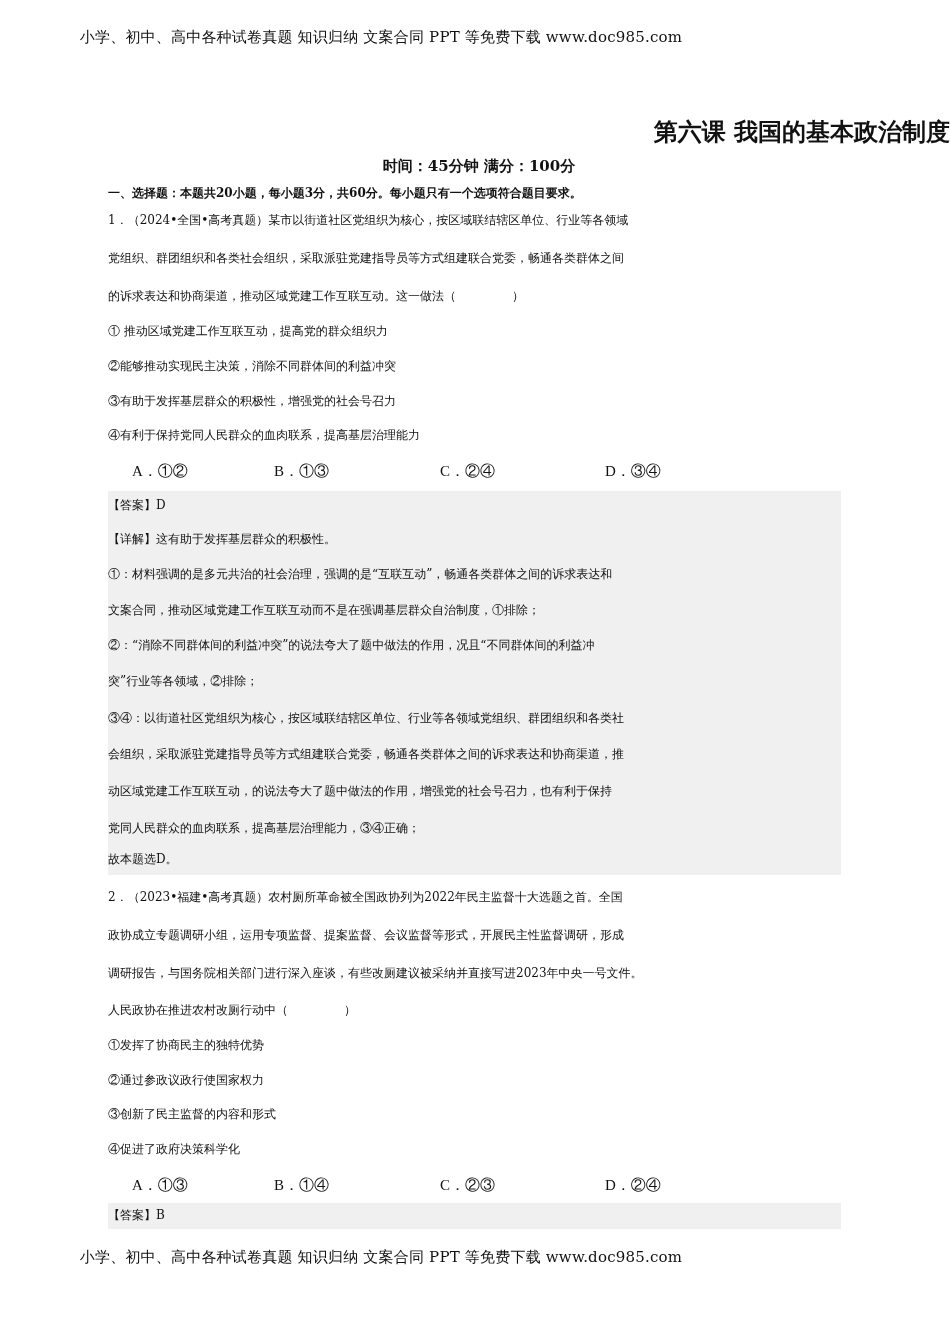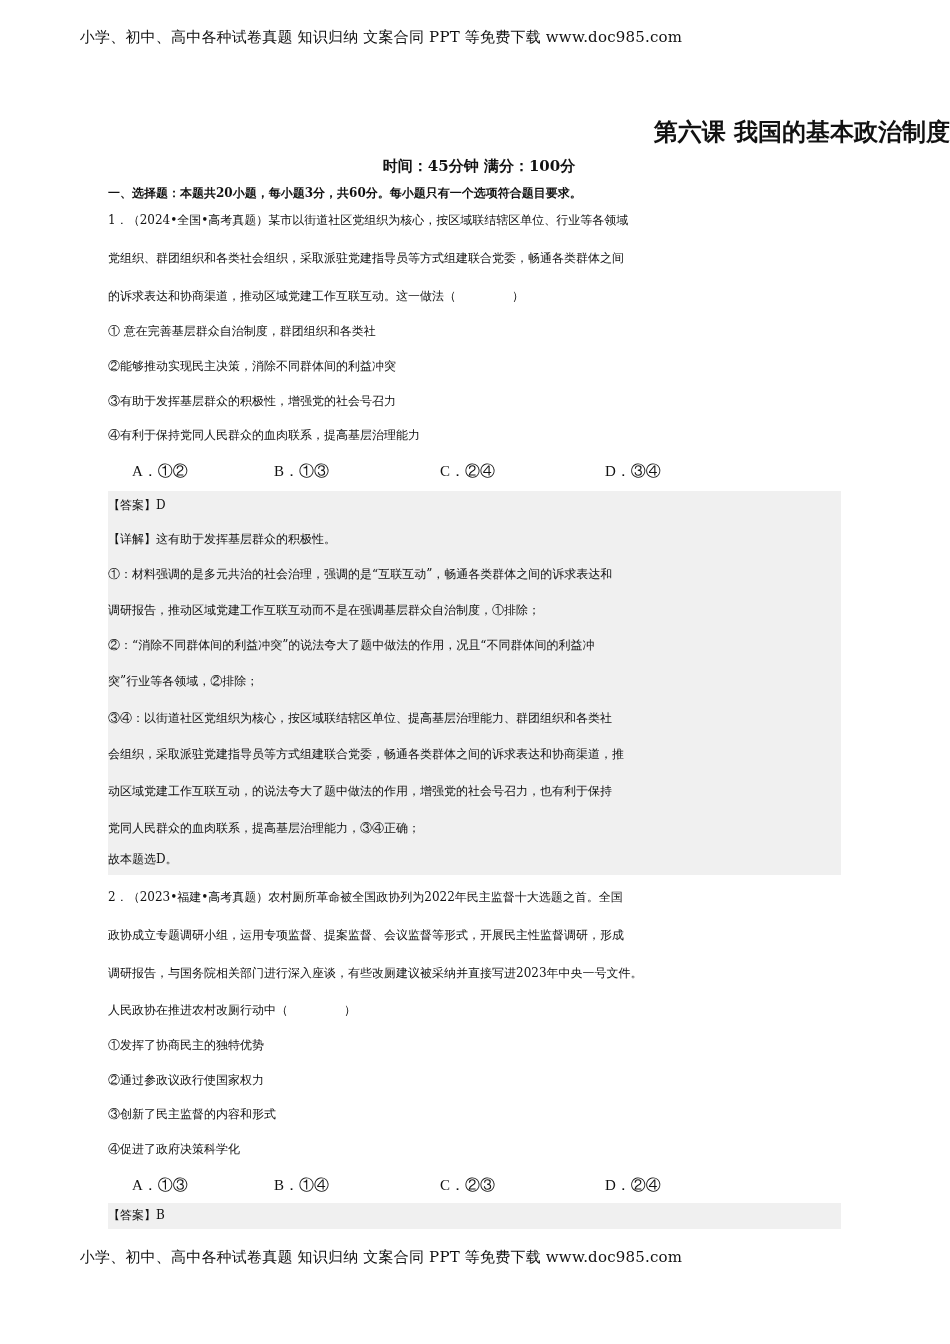--- a/index.html
+++ b/index.html
@@ -26,40 +26,40 @@
 <div class="hdr top">小学、初中、高中各种试卷真题 知识归纳 文案合同 PPT 等免费下载   www.doc985.com</div>
 
 <div class="title">第六课  我国的基本政治制度</div>
 <div class="meta">时间：45分钟  满分：100分</div>
 <div class="section">一、选择题：本题共20小题，每小题3分，共60分。每小题只有一个选项符合题目要求。</div>
 
 <div class="line" style="top:212px">1．（2024•全国•高考真题）某市以街道社区党组织为核心，按区域联结辖区单位、行业等各领域</div>
 <div class="line" style="top:250px">党组织、群团组织和各类社会组织，采取派驻党建指导员等方式组建联合党委，畅通各类群体之间</div>
 <div class="line" style="top:288px"><span>的诉求表达和协商渠道，推动区域党建工作互联互动。这一做法（</span><span class="blank"></span><span>）</span></div>
 
-<div class="line" style="top:323px">① 意在完善基层群众自治制度，群团组织和各类社</div>
+<div class="line" style="top:323px">① 推动区域党建工作互联互动，提高党的群众组织力</div>
 <div class="line" style="top:358px">②能够推动实现民主决策，消除不同群体间的利益冲突</div>
 <div class="line" style="top:393px">③有助于发挥基层群众的积极性，增强党的社会号召力</div>
 <div class="line" style="top:427px">④有利于保持党同人民群众的血肉联系，提高基层治理能力</div>
 
 <div class="opts" style="top:462px">
   <span style="left:0">A．①②</span>
   <span style="left:142px">B．①③</span>
   <span style="left:308px">C．②④</span>
   <span style="left:473px">D．③④</span>
 </div>
 
 <div class="shade" style="top:491px; height:384px"></div>
 <div class="line" style="top:497px">【答案】D</div>
 <div class="line" style="top:531px">【详解】这有助于发挥基层群众的积极性。</div>
 <div class="line" style="top:566px">①：材料强调的是多元共治的社会治理，强调的是“互联互动”，畅通各类群体之间的诉求表达和</div>
-<div class="line" style="top:602px">调研报告，推动区域党建工作互联互动而不是在强调基层群众自治制度，①排除；</div>
+<div class="line" style="top:602px">文案合同，推动区域党建工作互联互动而不是在强调基层群众自治制度，①排除；</div>
 <div class="line" style="top:637px">②：“消除不同群体间的利益冲突”的说法夸大了题中做法的作用，况且“不同群体间的利益冲</div>
 <div class="line" style="top:673px">突”行业等各领域，②排除；</div>
-<div class="line" style="top:710px">③④：以街道社区党组织为核心，按区域联结辖区单位、提高基层治理能力、群团组织和各类社</div>
+<div class="line" style="top:710px">③④：以街道社区党组织为核心，按区域联结辖区单位、行业等各领域党组织、群团组织和各类社</div>
 <div class="line" style="top:746px">会组织，采取派驻党建指导员等方式组建联合党委，畅通各类群体之间的诉求表达和协商渠道，推</div>
 <div class="line" style="top:783px">动区域党建工作互联互动，的说法夸大了题中做法的作用，增强党的社会号召力，也有利于保持</div>
 <div class="line" style="top:820px">党同人民群众的血肉联系，提高基层治理能力，③④正确；</div>
 <div class="line" style="top:851px">故本题选D。</div>
 
 <div class="line" style="top:889px">2．（2023•福建•高考真题）农村厕所革命被全国政协列为2022年民主监督十大选题之首。全国</div>
 <div class="line" style="top:927px">政协成立专题调研小组，运用专项监督、提案监督、会议监督等形式，开展民主性监督调研，形成</div>
 <div class="line" style="top:965px">调研报告，与国务院相关部门进行深入座谈，有些改厕建议被采纳并直接写进2023年中央一号文件。</div>
 <div class="line" style="top:1002px"><span>人民政协在推进农村改厕行动中（</span><span class="blank"></span><span>）</span></div>
 

